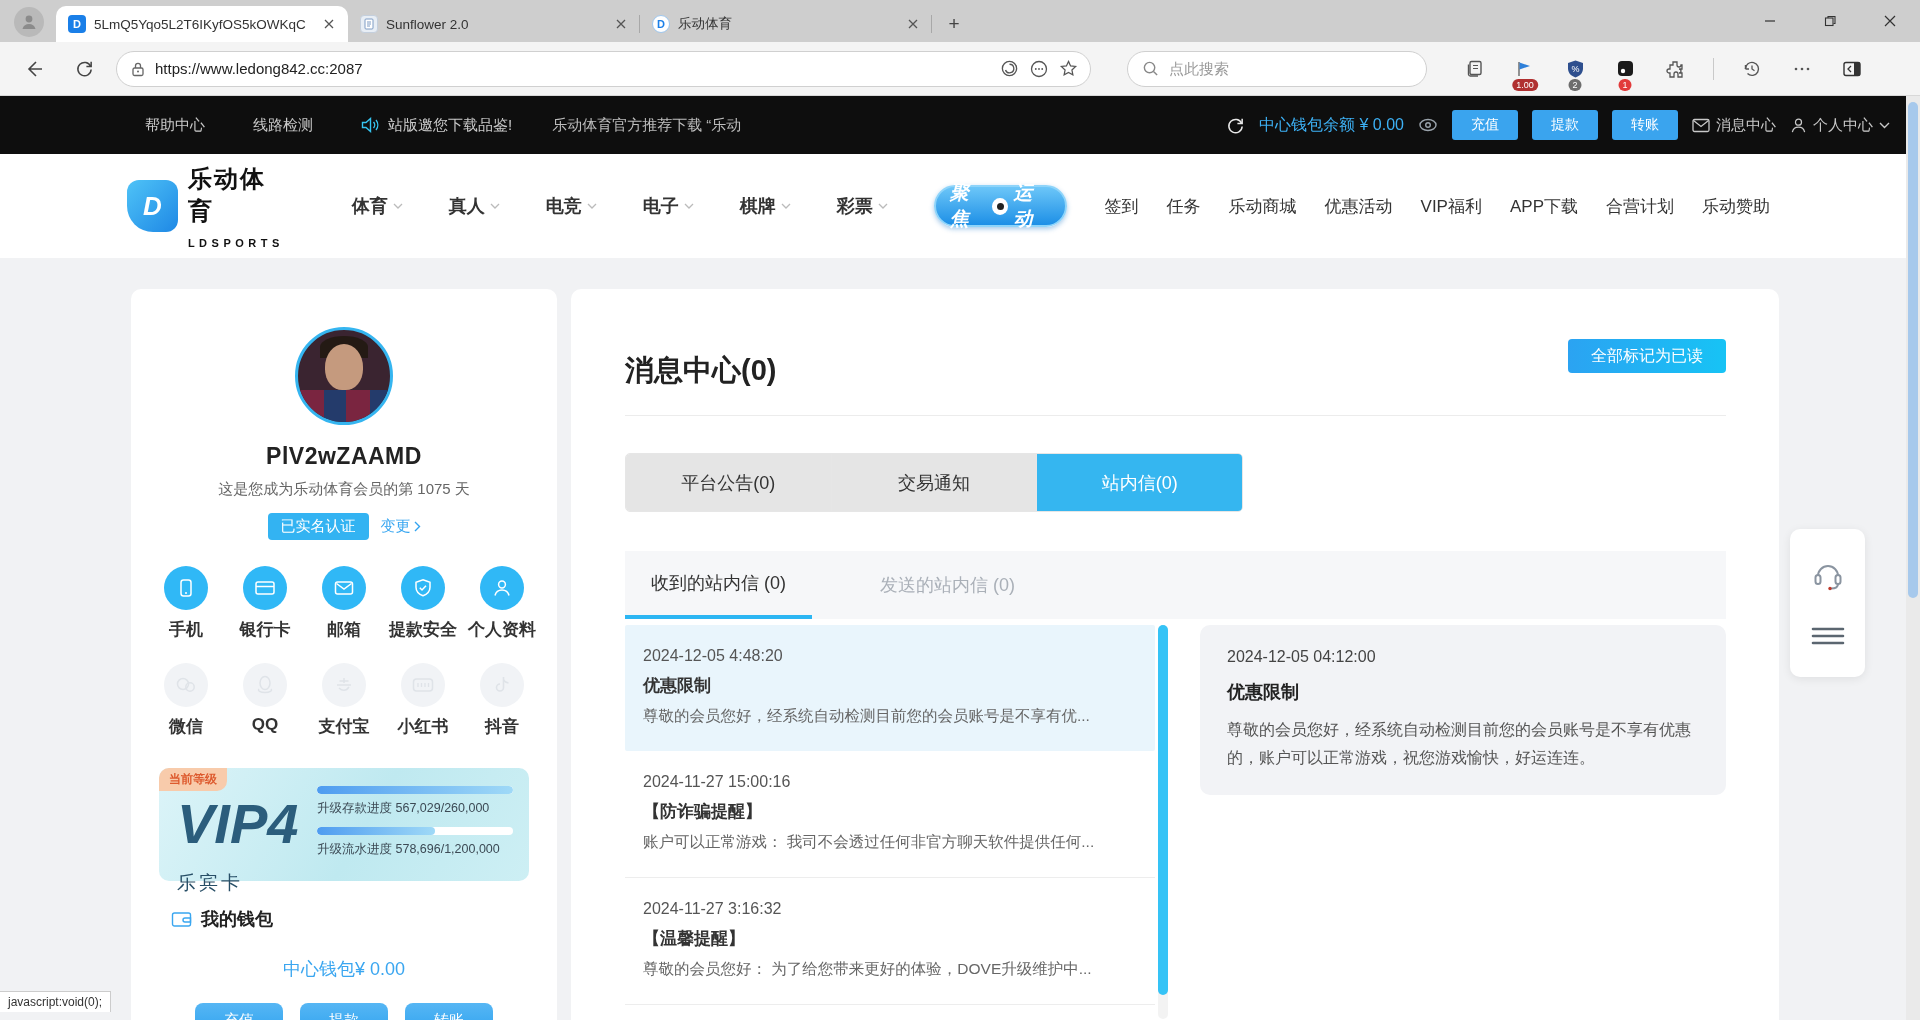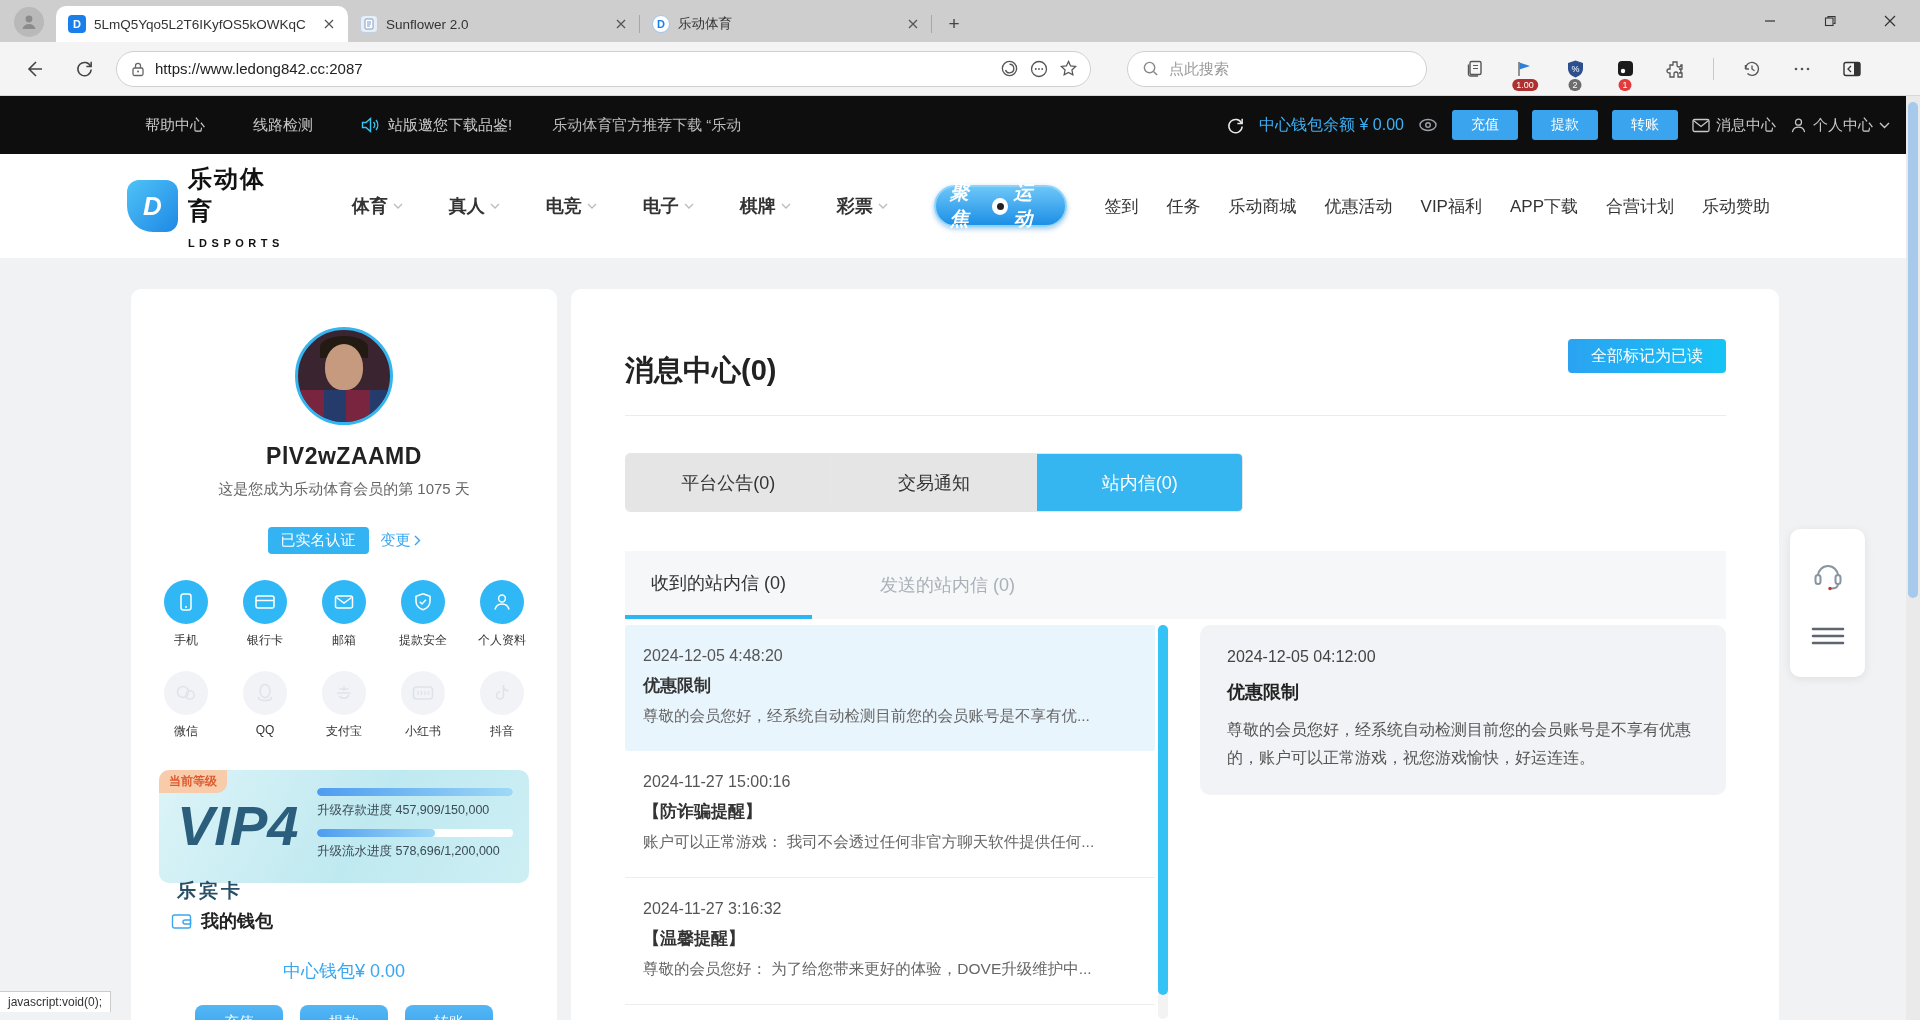--- a/index.html
+++ b/index.html
@@ -65,34 +65,34 @@
   .left-card { left:131px; top:31px; width:426px; height:760px; padding-top:38px; }
   .main-card { left:571px; top:31px; width:1208px; height:760px; padding:50px 53px 0 54px; }
 
   
   .avatar-ring { width:98px; height:98px; border-radius:50%; border:3px solid #35b5f0; margin:0 auto; overflow:hidden; position:relative; background:#3a2430; }
   .av-face { position:absolute; left:27px; top:14px; width:38px; height:46px; border-radius:50% 50% 45% 45%; background:#c59a7e; }
   .av-hair { position:absolute; left:22px; top:6px; width:48px; height:22px; border-radius:50% 50% 0 0; background:#241a14; }
   .av-jersey { position:absolute; left:0; bottom:0; width:100%; height:32px; background:linear-gradient(90deg,#7a2540 0 28%,#243b6b 28% 52%,#7a2540 52% 78%,#243b6b 78%); }
   .p-name { text-align:center; font-size:23px; font-weight:bold; color:#222; margin-top:18px; letter-spacing:.5px; }
   .p-days { text-align:center; font-size:15px; color:#666; margin-top:10px; }
-  .p-badges { display:flex; justify-content:center; align-items:center; gap:12px; margin-top:28px; }
+  .p-badges { display:flex; justify-content:center; align-items:center; gap:12px; margin-top:14px; }
   .verified { background:#33b3f2; color:#fff; font-size:15px; padding:4px 13px; border-radius:4px; }
   .change-link { color:#33a4f0; font-size:15px; display:flex; align-items:center; gap:3px; }
   .icon-grid { display:flex; justify-content:center; gap:27px; margin-top:26px; }
   .icon-cell { width:52px; display:flex; flex-direction:column; align-items:center; gap:8px; }
   .ic-circle { width:44px; height:44px; border-radius:50%; background:#30b8f6; display:flex; align-items:center; justify-content:center; }
   .ic-circle.off { background:#f1f3f6; }
-  .ic-label { font-size:12px; color:#333; white-space:nowrap; }
+  .ic-label { font-size:17px; color:#333; white-space:nowrap;font-weight:bold; }
   .ic-label.off { color:#333; }
 
   .vip-card { margin:30px auto 0; width:370px; height:113px; border-radius:10px; background:linear-gradient(120deg,#dcf4f8 0%,#bfe9f0 55%,#cdeff4 100%); position:relative; padding:14px 16px 0 18px; }
   .vip-tag { position:absolute; left:0; top:0; background:#f8cbab; color:#dd5a2e; font-size:12px; font-weight:bold; padding:3px 10px; border-radius:10px 0 10px 0; }
   .vip-level { font-size:56px; font-weight:900; font-style:italic; color:#2b5d7c; margin-top:14px; line-height:1; }
-  .vip-cardname { font-size:19px; font-weight:bold; color:#274e66; letter-spacing:3px; margin-top:24px; }
+  .vip-cardname { font-size:19px; font-weight:normal; color:#274e66; letter-spacing:3px; margin-top:18px; }
   .vip-right { position:absolute; left:158px; top:18px; width:196px; }
   .pbar { width:100%; height:8px; border-radius:4px; background:#fff; overflow:hidden; }
   .pfill { height:100%; border-radius:4px; background:linear-gradient(90deg,#4e9cf0,#9fd9f7); }
   .plabel { font-size:12.5px; color:#3c4a55; margin:6px 0 10px; white-space:nowrap; }
 
   .wallet-title { display:flex; align-items:center; gap:9px; margin:26px 0 0 40px; font-size:18px; font-weight:bold; color:#222; }
   .wallet-balance { text-align:center; font-size:18px; color:#3aa6f0; margin-top:26px; }
   .wallet-btns { display:flex; justify-content:center; gap:17px; margin-top:22px; }
   .wallet-btn { width:88px; height:34px; border:none; border-radius:8px; background:linear-gradient(180deg,#56b6f4,#2da2ef); color:#fff; font-size:15px; font-family:inherit; }
 
@@ -514,21 +514,21 @@
     </div>
 
     <div class="vip-card">
       <span class="vip-tag">当前等级</span>
       <div class="vip-level">VIP4</div>
       <div class="vip-cardname">乐宾卡</div>
       <div class="vip-right">
         <div class="pbar">
             <div class="pfill" style="width: 100%;"></div>
           </div>
-        <div class="plabel">升级存款进度 457,909/150,000</div>
+        <div class="plabel">升级存款进度 567,029/260,000</div>
         <div class="pbar">
             <div class="pfill" style="width: 60%;"></div>
           </div>
         <div class="plabel">升级流水进度 578,696/1,200,000</div>
       </div>
     </div>
 
     <div class="wallet-title">
       <svg width="21" height="18" viewBox="0 0 21 18">
           <rect x="1.5" y="3" width="18" height="13" rx="2" fill="none" stroke="#3aa6f0" stroke-width="1.4"></rect>

